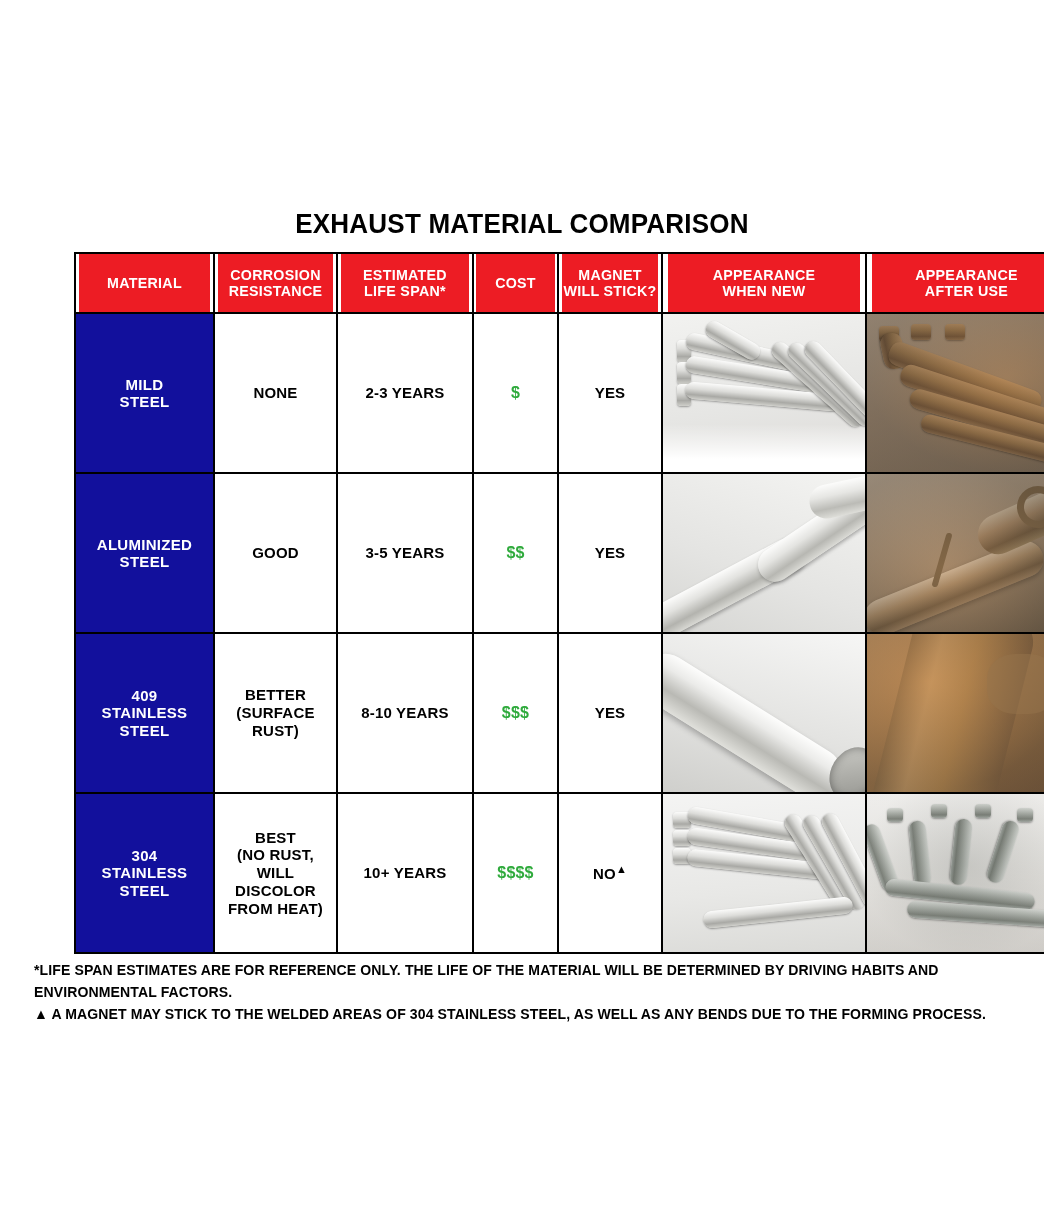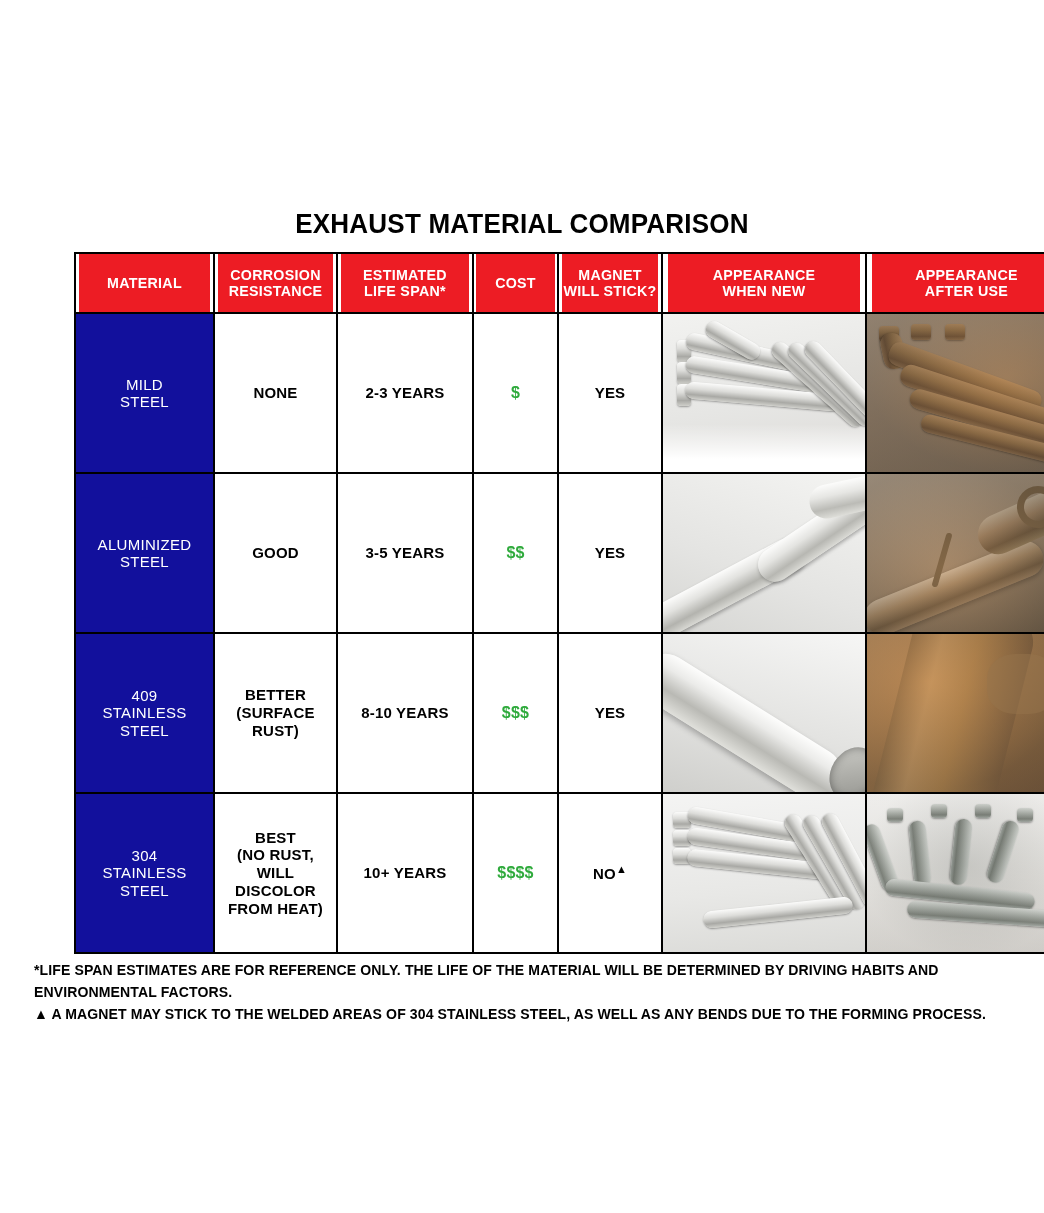--- a/index.html
+++ b/index.html
@@ -56,21 +56,21 @@
     height: 60px;
     letter-spacing: 0.3px;
     text-transform: uppercase;
     font-family: "Liberation Sans Narrow", "Liberation Sans", sans-serif;
     transform: scaleX(0.95);
     padding: 4px 2px;
   }
   td.material {
     background: #12109c;
     color: #ffffff;
-    font-weight: normal;
+    font-weight: bold;
     font-size: 15px;
     line-height: 1.15;
     letter-spacing: 0.3px;
     text-transform: uppercase;
     font-family: "Liberation Sans Narrow", "Liberation Sans", sans-serif;
   }
   td.cell {
     background: #ffffff;
     color: #000000;
     font-weight: bold;

